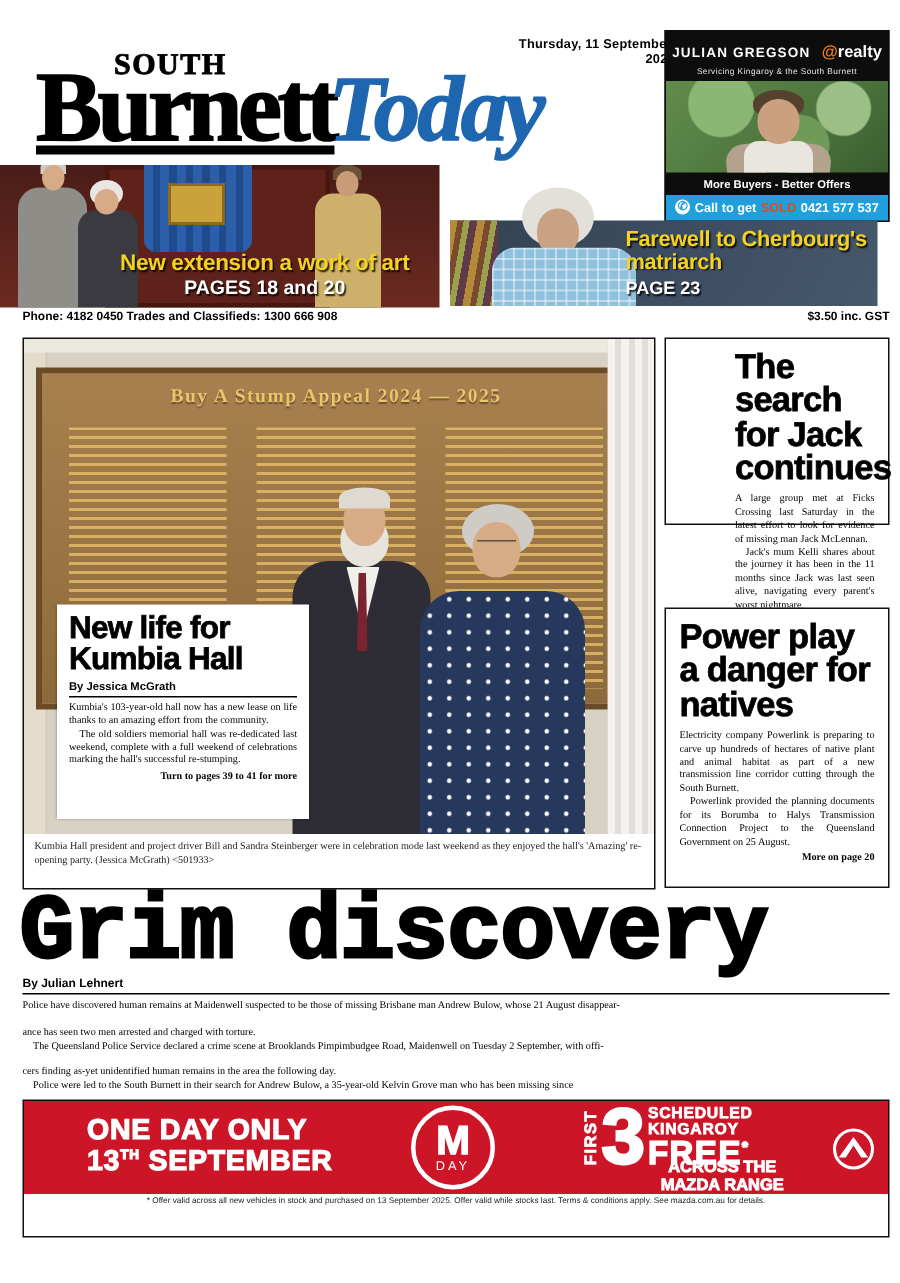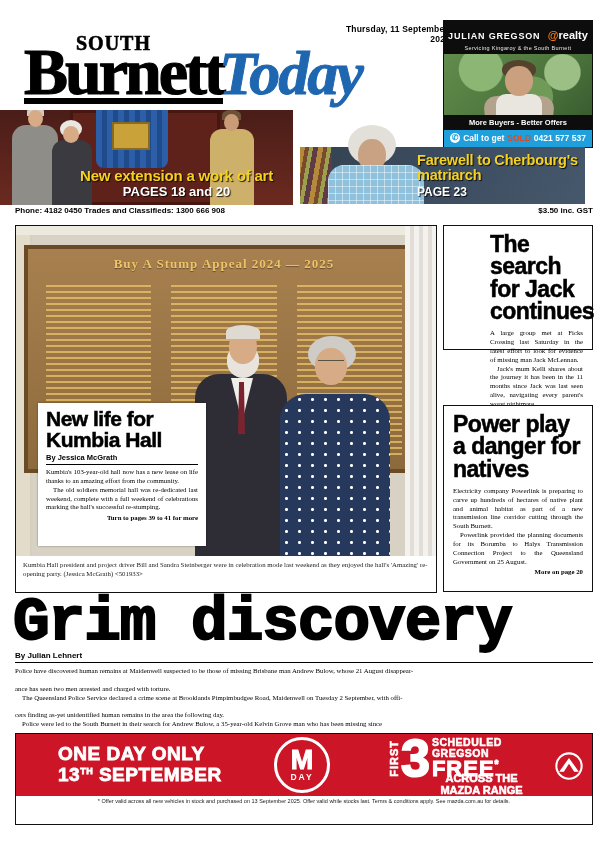--- a/index.html
+++ b/index.html
@@ -139,21 +139,21 @@
 
   
   .mazda-ad { position:absolute; left:15px; top:733px; width:578px; height:92px;
     border:1.5px solid #111; background:#fff; display:flex; flex-direction:column; }
   .mazda-red { position:relative; height:62px; background:#cd1528; color:#fff; display:flex; align-items:center; }
   .mz-left { margin-left:42px; font-weight:bold; font-size:19px; line-height:1.1; letter-spacing:.5px; -webkit-text-stroke:.8px #fff; }
   .mz-left sup { font-size:9px; vertical-align:super; }
   .mz-circle { position:absolute; left:258px; top:3px; width:56px; height:56px; border:3px solid #fff;
     border-radius:50%; display:flex; flex-direction:column; align-items:center; justify-content:center; }
   .mz-m { font-weight:bold; font-size:27px; line-height:.9; -webkit-text-stroke:1px #fff; }
-  .mz-day { font-weight:bold; font-size:8.5px; letter-spacing:2px; }
+  .mz-day { font-weight:normal; font-size:8.5px; letter-spacing:2px; }
   .mz-right { position:absolute; left:372px; top:2px; display:flex; align-items:center; }
   .mz-first { writing-mode:vertical-rl; transform:rotate(180deg); font-weight:bold; font-size:11px;
     letter-spacing:1px; margin-right:1px; -webkit-text-stroke:.5px #fff; }
   .mz-three { font-size:52px; font-weight:bold; line-height:.85; -webkit-text-stroke:2px #fff; }
   .mz-stack { display:flex; flex-direction:column; margin-left:2px; }
   .mz-sched, .mz-serv { font-weight:bold; font-size:10.5px; letter-spacing:.5px; -webkit-text-stroke:.5px #fff; line-height:1.05; }
   .mz-free { font-weight:bold; font-size:22px; line-height:.95; letter-spacing:1px; -webkit-text-stroke:1px #fff; }
   .mz-free sup { font-size:10px; }
   .mz-across { position:absolute; left:398px; top:38px; width:135px; text-align:center;
     font-weight:bold; font-size:11px; line-height:1.1; -webkit-text-stroke:.6px #fff; }
@@ -322,21 +322,21 @@
       </div>
       <div class="mz-circle">
         <div class="mz-m">M</div>
         <div class="mz-day">DAY</div>
       </div>
       <div class="mz-right">
         <div class="mz-first">FIRST</div>
         <div class="mz-three">3</div>
         <div class="mz-stack">
           <span class="mz-sched">SCHEDULED</span>
-          <span class="mz-serv">GREGSON</span>
+          <span class="mz-serv">KINGAROY</span>
           <span class="mz-free"><span>FREE</span><sup>*</sup></span>
         </div>
       </div>
       <div class="mz-across">
         <div>ACROSS THE</div>
         <div>MAZDA RANGE</div>
       </div>
       <div class="mz-logo">
         <svg width="30" height="30" viewBox="0 0 32 32">
             <circle cx="16" cy="16" r="13.5" stroke="#fff" stroke-width="2.2" fill="none"></circle>

